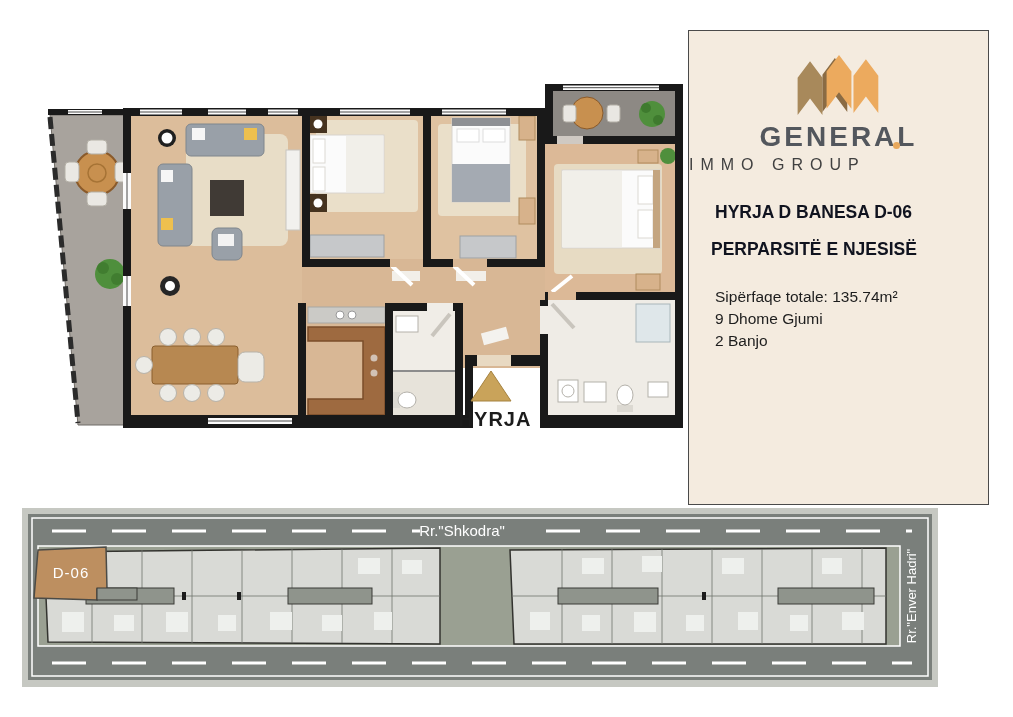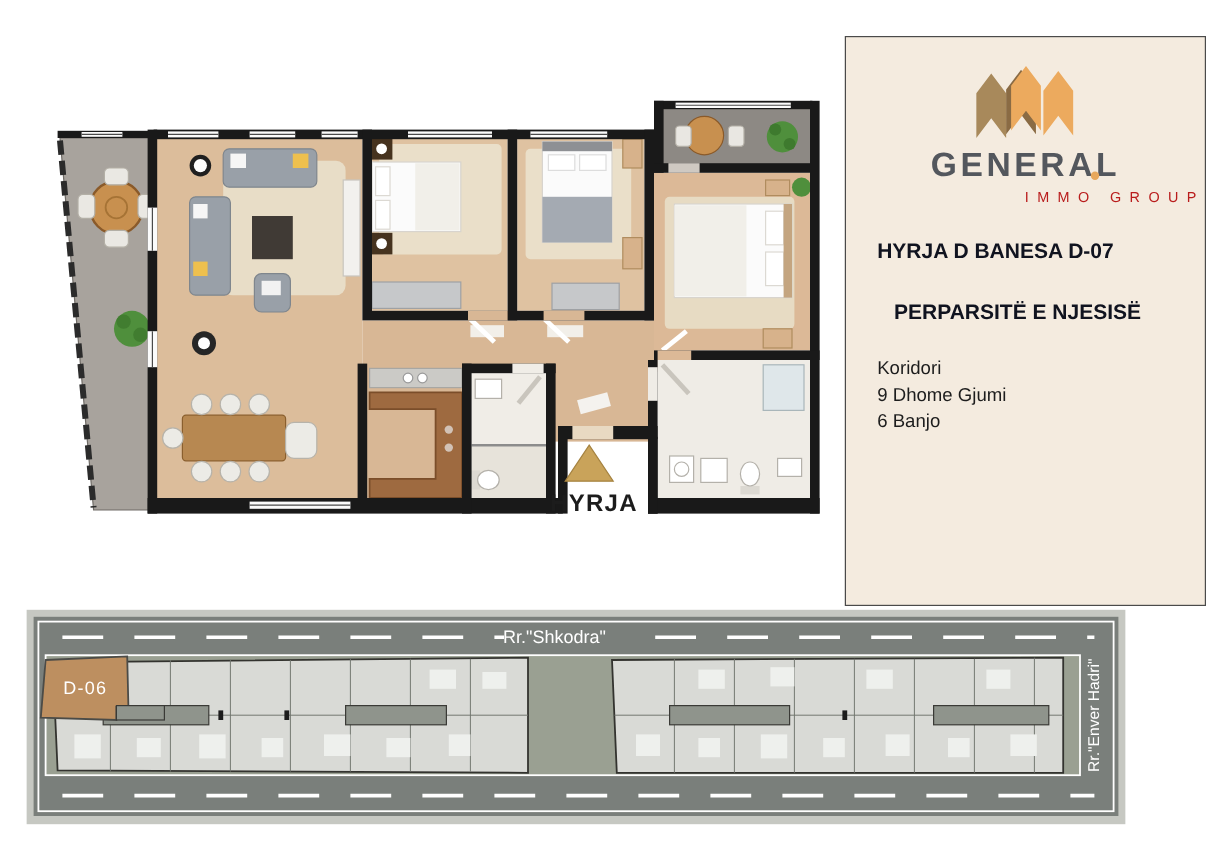--- a/index.html
+++ b/index.html
@@ -1,30 +1,30 @@
 <!DOCTYPE html>
 <html><head>
 <meta charset="utf-8">
 <style>
   html,body{margin:0;padding:0;background:#fff;}
   .stage{position:relative;width:1013px;height:717px;background:#ffffff;overflow:hidden;
          font-family:"Liberation Sans", sans-serif;}
   .floorplan{position:absolute;left:40px;top:78px;width:648px;height:356px;}
   .siteplan{position:absolute;left:22px;top:508px;width:916px;height:179px;}
-  .panel{position:absolute;left:704px;top:30px;width:301px;height:475px;background:#f4ebdf;
+  .panel{position:absolute;left:688px;top:30px;width:301px;height:475px;background:#f4ebdf;
          border:1px solid #4a4a4a;box-sizing:border-box;}
   .logo-wrap{text-align:center;}
   .logo-icon{margin-top:24px;width:100px;height:60px;display:inline-block;}
   .brand{position:relative;margin-top:2px;font-size:28px;font-weight:bold;color:#53575d;
          letter-spacing:3px;text-align:center;}
   .brand-dot{position:absolute;left:204px;bottom:4px;width:7px;height:7px;border-radius:50%;
          background:#e8a85c;}
-  .brand-sub{margin-top:3px;font-size:12px;letter-spacing:7px;color:#b91c1c;text-align:right;}
+  .brand-sub{margin-top:3px;font-size:16px;letter-spacing:7px;color:#404040;text-align:left;}
   .panel-title{margin-top:28px;padding-left:26px;font-size:17.5px;font-weight:bold;color:#10131f;}
-  .panel-heading{margin-top:30px;padding-left:40px;font-size:17.5px;font-weight:bold;color:#10131f;}
+  .panel-heading{margin-top:16px;padding-left:22px;font-size:17.5px;font-weight:bold;color:#10131f;}
   .details{margin-top:26px;padding-left:26px;font-size:15.5px;color:#1d1d1d;line-height:22px;}
   svg text{font-family:"Liberation Sans", sans-serif;}
   .hyrja-label{font-size:20px;font-weight:bold;fill:#1c1c1c;letter-spacing:1px;}
   .street-label{font-size:15px;fill:#ffffff;}
   .street-label-v{font-size:13px;fill:#ffffff;}
   .unit-label{font-size:15px;fill:#ffffff;letter-spacing:1px;}
 </style>
 </head>
 <body>
 
@@ -242,26 +242,26 @@
         <polygon points="26,19 38,3 50,19 50,55 38,39 26,55" fill="#8a6b44"></polygon>
         <polygon points="30,16 42,0 54,16 54,52 42,36 30,52" fill="#ecaa5e"></polygon>
         <polygon points="56,20 68,4 80,20 80,56 68,40 56,56" fill="#ecaa5e"></polygon>
       </svg>
       <div class="brand">
         <span>GENERAL</span>
         <span class="brand-dot"></span>
       </div>
       <div class="brand-sub">IMMO GROUP</div>
     </div>
-    <div class="panel-title">HYRJA D BANESA D-07</div>
+    <div class="panel-title">HYRJA D BANESA D-06</div>
     <div class="panel-heading">PERPARSITË E NJESISË</div>
     <div class="details">
-      <div>Koridori</div>
+      <div>Sipërfaqe totale: 135.74m²</div>
       <div>9 Dhome Gjumi</div>
-      <div>6 Banjo</div>
+      <div>2 Banjo</div>
     </div>
   </div>
 
   <svg class="siteplan" viewBox="0 0 916 179">
     <rect x="0" y="0" width="916" height="179" fill="#c6c8c2"></rect>
     <rect x="6" y="6" width="904" height="166" fill="#7a7f7b"></rect>
     <rect x="10" y="10" width="896" height="158" fill="none" stroke="#ffffff" stroke-width="1.5"></rect>
     <rect x="16" y="38" width="862" height="100" fill="#9aa092" stroke="#ffffff" stroke-width="1.5"></rect>
 
     <line x1="30" y1="23" x2="398" y2="23" stroke="#ffffff" stroke-width="3" stroke-dasharray="34 26"></line>

